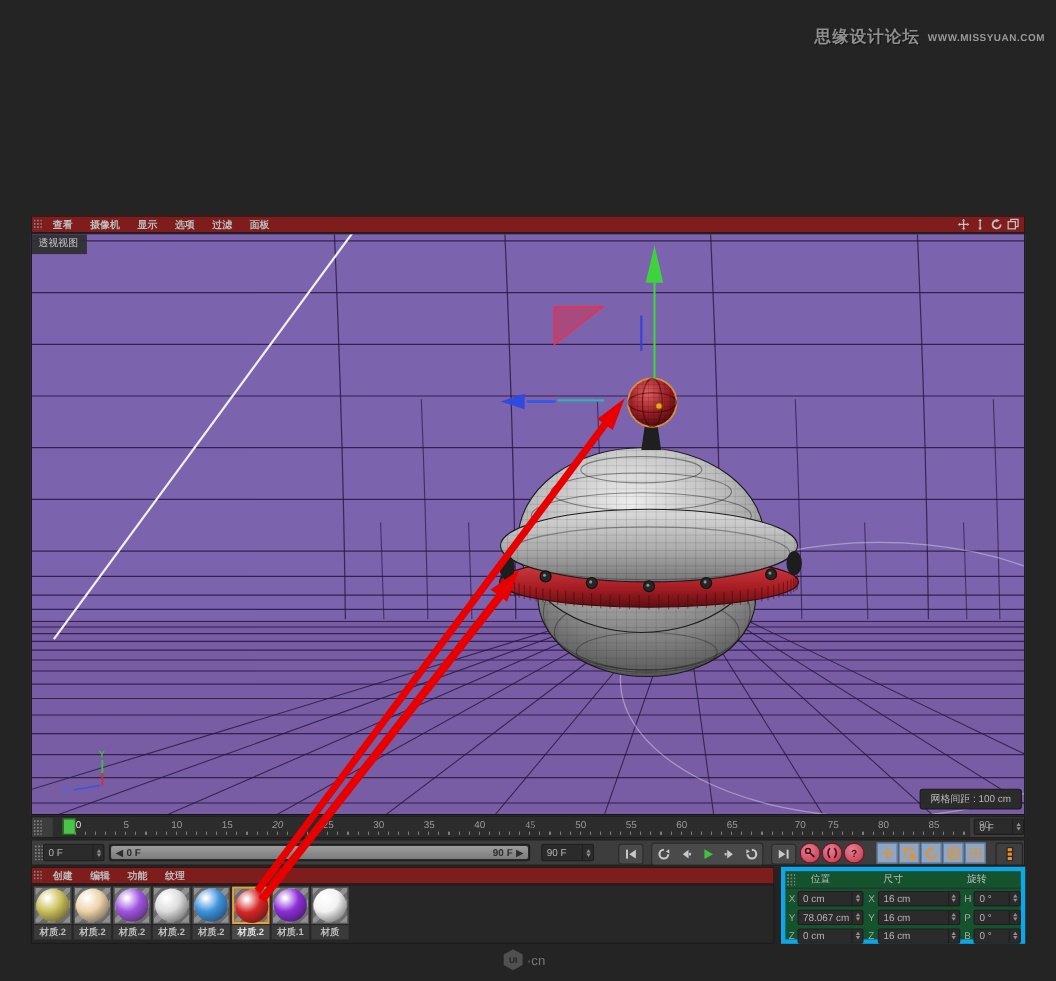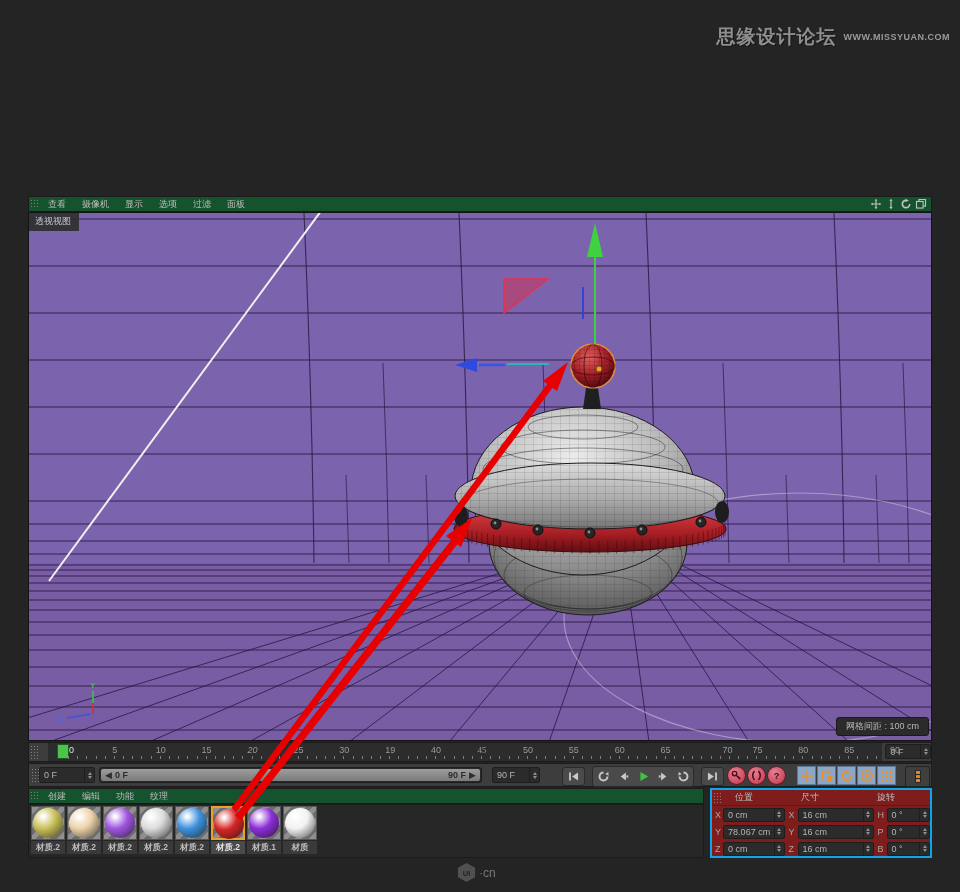--- a/index.html
+++ b/index.html
@@ -1,23 +1,23 @@
 <!DOCTYPE html>
 <html><head>
 <meta charset="utf-8">
 <style>
   html,body{margin:0;padding:0;width:960px;height:892px;background:#242424;overflow:hidden;
     font-family:"Liberation Sans","DejaVu Sans",sans-serif;font-size:9px;color:#b5b5b5;position:relative;}
   .abs{position:absolute;}
   
   #watermark{top:24px;right:10px;display:flex;align-items:center;gap:7px;z-index:5;}
-  #wm-title{font-size:19px;font-weight:bold;letter-spacing:1px;color:#8f8f8f;text-shadow:1px 1px 0 #161616;}
+  #wm-title{font-size:15px;font-weight:bold;letter-spacing:1px;color:#8f8f8f;text-shadow:1px 1px 0 #161616;}
   #wm-url{font-size:9px;font-weight:bold;color:#9a9a9a;letter-spacing:.5px;}
   
-  .bar{background:#14532d;border:1px solid #1b1b1b;box-sizing:border-box;display:flex;align-items:center;}
+  .bar{background:#7f1d1d;border:1px solid #1b1b1b;box-sizing:border-box;display:flex;align-items:center;font-weight:bold;}
   .grip{width:8px;align-self:stretch;margin:2px 2px 2px 1px;
     background-image:radial-gradient(circle,#828282 .8px,transparent 1px);background-size:3px 3px;}
   .menu-item{padding:0 8px;color:#bdbdbd;white-space:nowrap;cursor:default;}
   
   #vp-menubar{left:28px;top:196px;width:904px;height:16px;}
   #vp-cicons{margin-left:auto;display:flex;gap:3px;padding-right:4px;}
   .vp-cicon{width:12px;height:12px;color:#c2c2c2;}
   .vp-cicon svg{width:12px;height:12px;display:block;}
   #vp-view{left:28px;top:212px;width:904px;height:529px;background:#7c63ad;overflow:hidden;border:1px solid #141414;box-sizing:border-box;}
   #vp-scene{position:absolute;left:0;top:0;}
@@ -65,21 +65,21 @@
   #mat-shelf{left:28px;top:804px;width:676px;height:54px;background:#272727;border:1px solid #1b1b1b;box-sizing:border-box;display:flex;align-items:flex-start;padding:1px 0 0 2px;}
   .mat-cell{width:34px;margin-right:2px;font-weight:bold;}
   .mat-ball-box{width:34px;height:34px;box-sizing:border-box;border:1px solid #555;
     background:repeating-linear-gradient(135deg,#8f8f8f 0 5px,#6d6d6d 5px 10px);position:relative;}
   .mat-cell.sel .mat-ball-box{border:2px solid #e8a030;}
   .mat-ball{position:absolute;left:1px;top:1px;width:30px;height:30px;border-radius:50%;}
   .mat-label{width:34px;height:13px;line-height:13px;text-align:center;background:#3a3a3a;color:#bdbdbd;font-size:8.5px;
     overflow:hidden;white-space:nowrap;box-sizing:border-box;margin-top:1px;}
   .mat-cell.sel .mat-label{background:#4a4a4a;color:#e2e2e2;}
   
-  #coords{left:710px;top:788px;width:222px;height:70px;background:#7f1d1d;border:2px solid #0ea5e9;box-sizing:border-box;}
+  #coords{left:710px;top:788px;width:222px;height:70px;background:#14532d;border:4px solid #0ea5e9;box-sizing:border-box;}
   #coord-head{display:flex;align-items:center;height:15px;border-bottom:1px solid #2e2e2e;}
   .coord-h{color:#bdbdbd;}
   .coord-h.h0{margin-left:12px;width:66px;}
   .coord-h.h1{width:76px;}
   .crow{display:flex;align-items:center;height:17px;padding-left:3px;}
   .clab{color:#a8a8a8;}
   .crow .w-lab{width:9px;}
   .crow .f1{width:68px;height:14px;margin-right:4px;}
   .crow .w-lab2{width:10px;}
   .crow .f2{width:84px;height:14px;margin-right:4px;}
@@ -344,21 +344,21 @@
   <div id="ruler">
     <div id="cur-marker"></div>
     <div id="ruler-ticks">
         <span class="tick-label t0" style="left: 21px;">0</span>
         <span class="tick-label" style="left: 66.9px;">5</span>
         <span class="tick-label" style="left: 112.8px;">10</span>
         <span class="tick-label" style="left: 158.7px;">15</span>
         <span class="tick-label" style="left: 204.6px; font-style: italic;">20</span>
         <span class="tick-label" style="left: 250.5px;">25</span>
         <span class="tick-label" style="left: 296.4px;">30</span>
-        <span class="tick-label" style="left: 342.3px;">19</span>
+        <span class="tick-label" style="left: 342.3px;">35</span>
         <span class="tick-label" style="left: 388.2px;">40</span>
         <span class="tick-label" style="left: 434.1px; font-family: Liberation Serif, serif;">45</span>
         <span class="tick-label" style="left: 480px;">50</span>
         <span class="tick-label" style="left: 525.9px;">55</span>
         <span class="tick-label" style="left: 571.8px;">60</span>
         <span class="tick-label" style="left: 617.7px;">65</span>
         <span class="tick-label" style="left: 663.6px; margin-left: 16px;">70</span>
         <span class="tick-label" style="left: 709.5px; text-align: right;">75</span>
         <span class="tick-label" style="left: 755.4px;">80</span>
         <span class="tick-label" style="left: 801.3px;">85</span>

